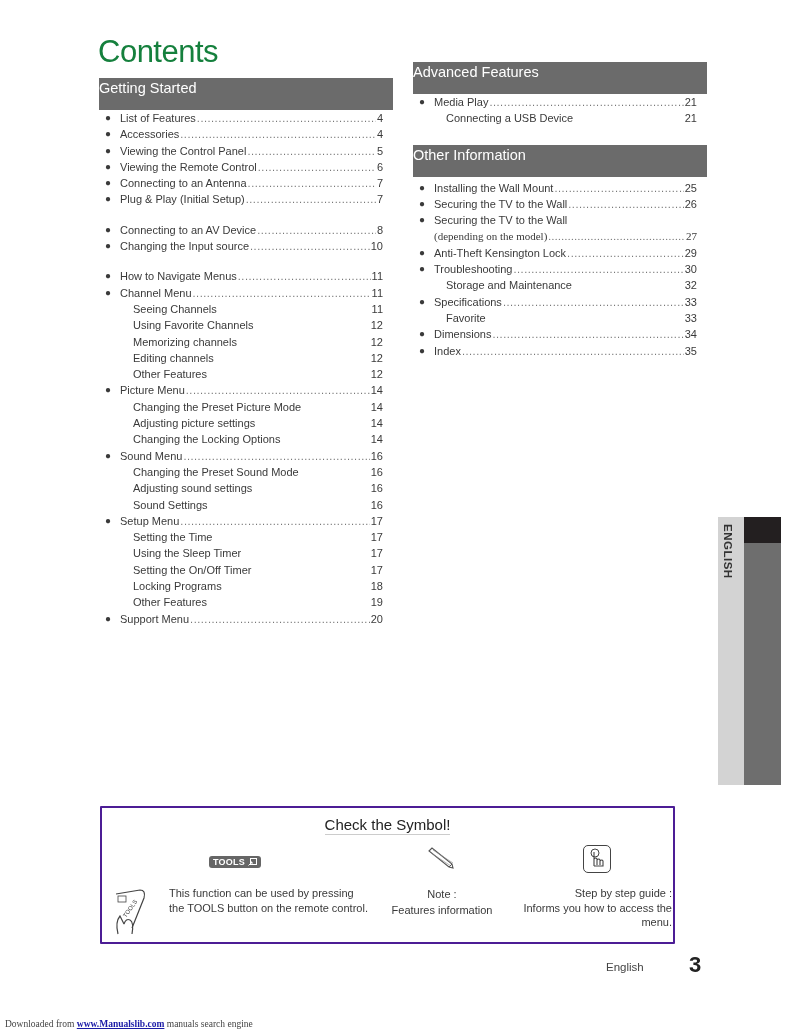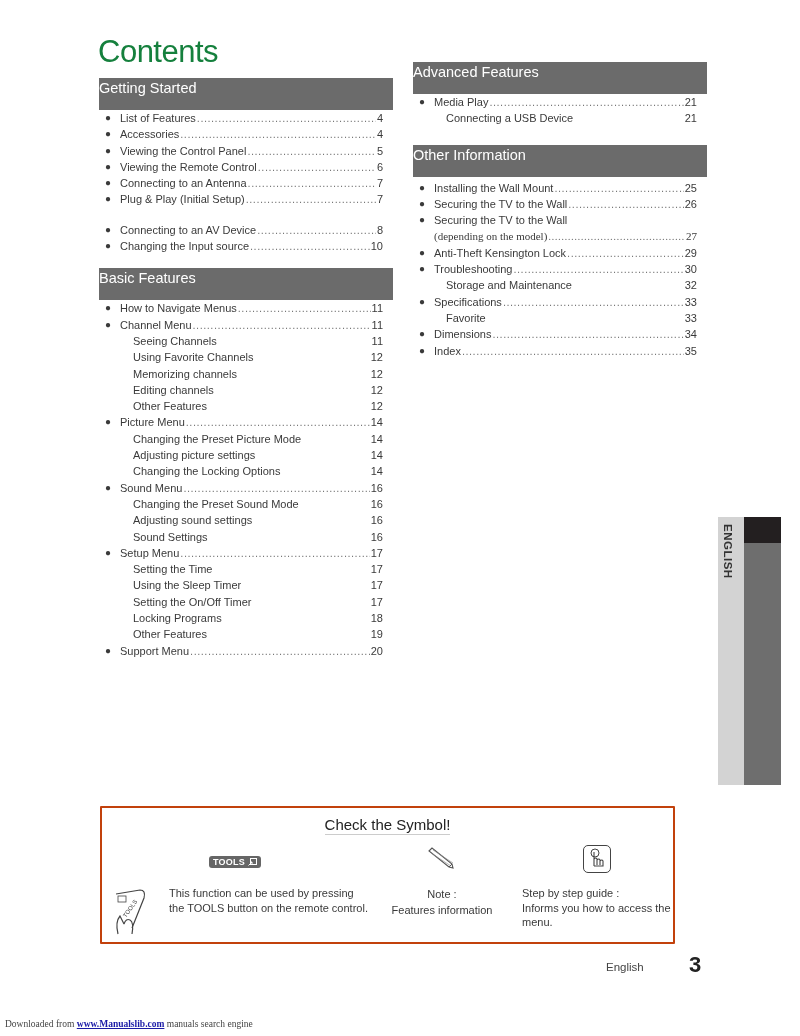--- a/index.html
+++ b/index.html
@@ -63,21 +63,21 @@
   }
   .side-tab-text {
     position: absolute; left: 722px; top: 524px;
     writing-mode: vertical-rl; font-size: 11.5px; font-weight: bold; color: #333;
     letter-spacing: 0.5px;
   }
 
   
   .symbol-box {
     position: absolute; left: 100px; top: 806px; width: 575px; height: 138px;
-    border: 2px solid #c2410c; border-radius: 1px;
+    border: 2px solid #4c1d95; border-radius: 1px;
   }
   .symbol-title {
     position: absolute; left: 0; right: 0; top: 8px; text-align: center;
     font-size: 15px; color: #222;
   }
   .symbol-title span { border-bottom: 1px solid #ccc; padding-bottom: 1px; }
 
   .tools-badge {
     position: absolute; left: 107px; top: 48px;
     background: #666; color: #fff; font-size: 9px; font-weight: bold;
@@ -95,21 +95,21 @@
   }
   .note-desc {
     position: absolute; left: 270px; top: 78px; width: 140px; text-align: center;
     font-size: 11px; line-height: 16px; color: #3a3a3a;
   }
   .guide-icon {
     position: absolute; left: 481px; top: 37px; width: 28px; height: 28px;
     border: 1.5px solid #444; border-radius: 5px;
   }
   .guide-desc {
-    position: absolute; left: 420px; top: 78px; width: 150px; text-align: left;
+    position: absolute; left: 420px; top: 78px; width: 150px; text-align: right;
     font-size: 11px; line-height: 14.5px; color: #3a3a3a;
   }
 
   .footer-lang {
     position: absolute; left: 606px; top: 961px; font-size: 11.5px; color: #444;
   }
   .footer-page {
     position: absolute; left: 689px; top: 952px; font-size: 22px; font-weight: bold; color: #222;
   }
   .download-note {
@@ -174,21 +174,20 @@
       </div>
     <div class="entry">
         <span class="bullet">●</span>
         <span class="label">Changing the Input source</span>
         <span class="dots"></span>
         <span class="page">10</span>
       </div>
   </div>
 
   <div class="section">
-    <div class="section-header">Basic Features</div>
     <div class="entry">
         <span class="bullet">●</span>
         <span class="label">How to Navigate Menus</span>
         <span class="dots"></span>
         <span class="page">11</span>
       </div>
     <div class="entry">
         <span class="bullet">●</span>
         <span class="label">Channel Menu</span>
         <span class="dots"></span>

